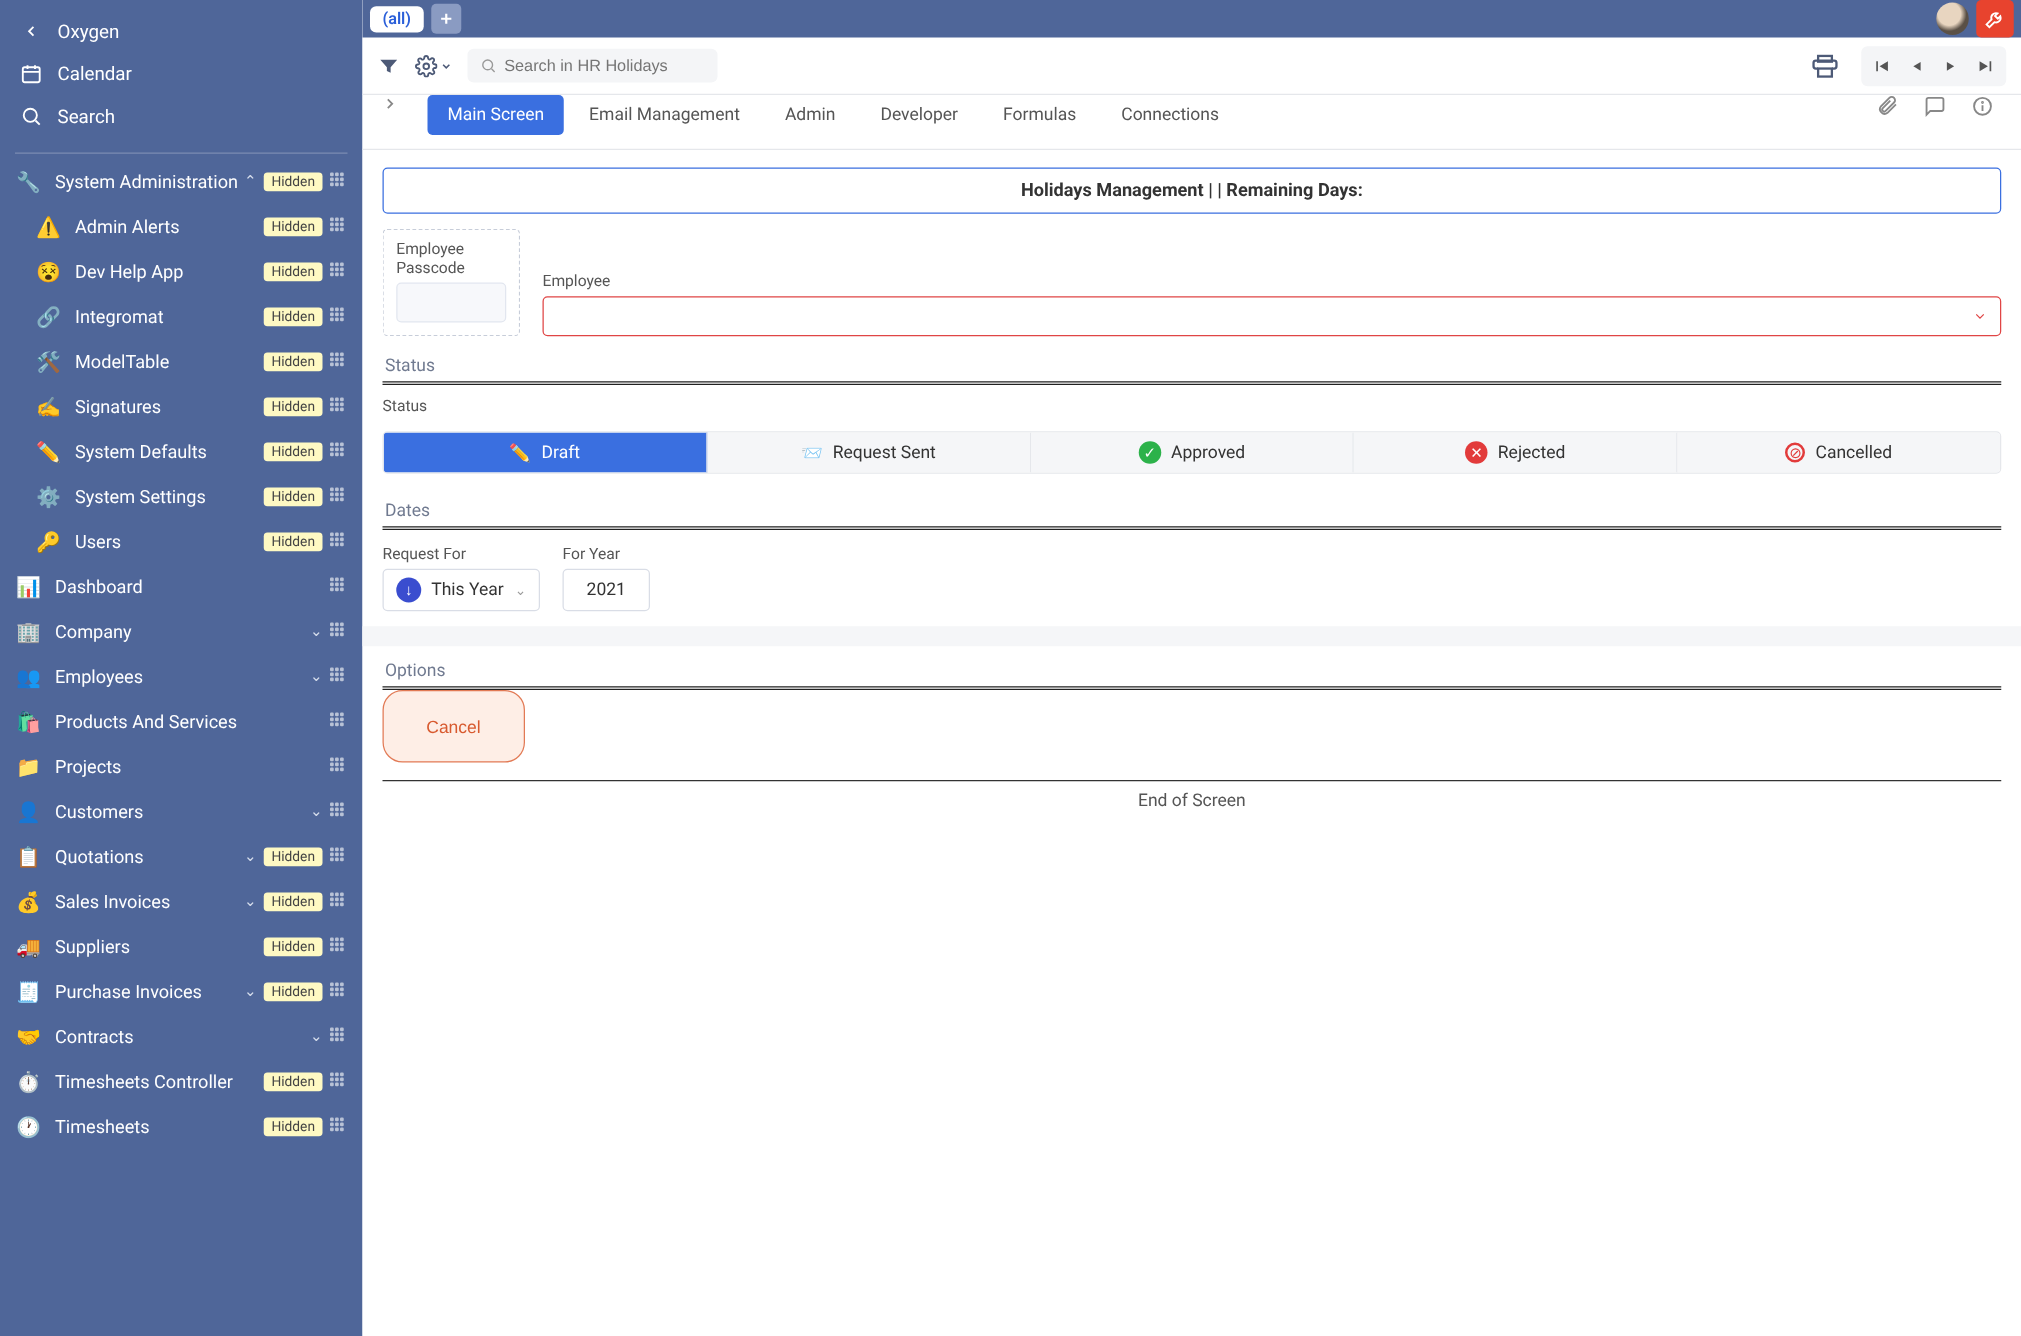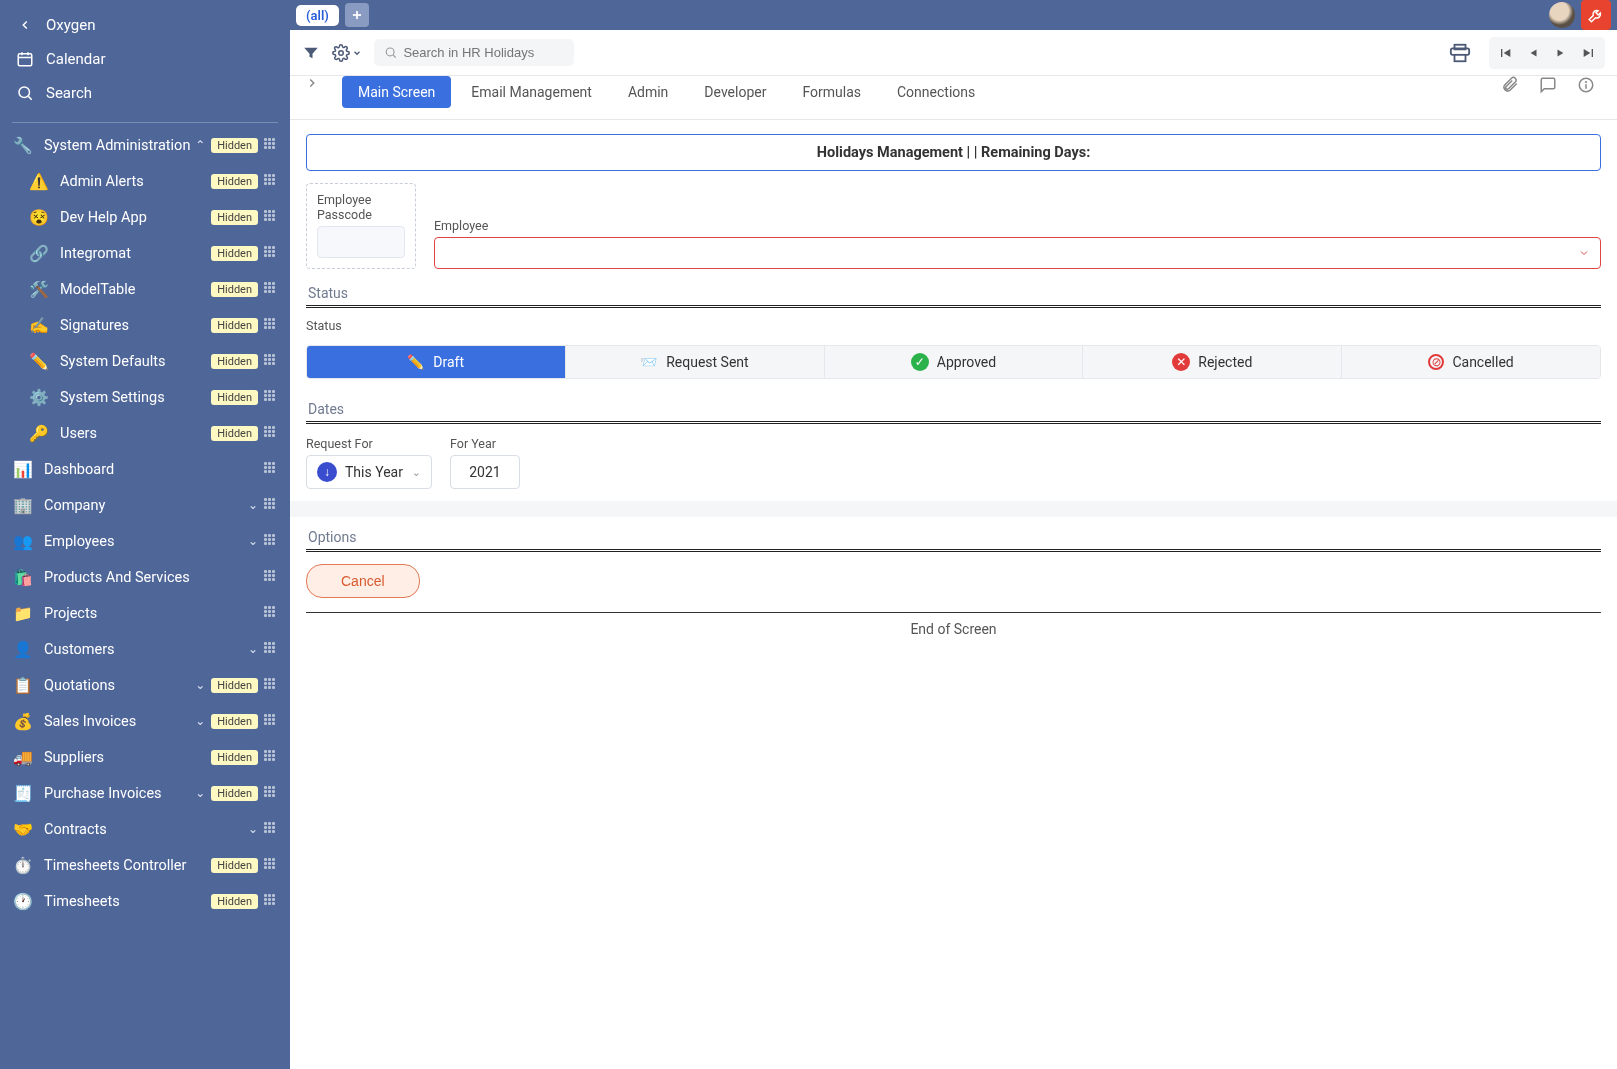--- a/index.html
+++ b/index.html
@@ -212,23 +212,23 @@
   height:34px;width:70px;text-align:center;
   display:flex;align-items:center;justify-content:center;
   background:#fff;
 }
 .gray-strip{height:16px;background:#f5f6f8;margin:12px -16px 6px -16px;}
 .cancel-btn{
   border:1.5px solid #e27a55;
   background:#feeee6;
   color:#d85a2f;
   border-radius:16px;
-  padding:8px 34px;
+  padding:20px 34px;
   font-size:14px;
-  margin-top:12px;
+  margin-top:0;
 }
 .end-line{
   border-top:1px solid #333;
   margin-top:14px;
   padding-top:8px;
   text-align:center;
   color:#555;
   font-size:14px;
 }
 svg{display:block;}

